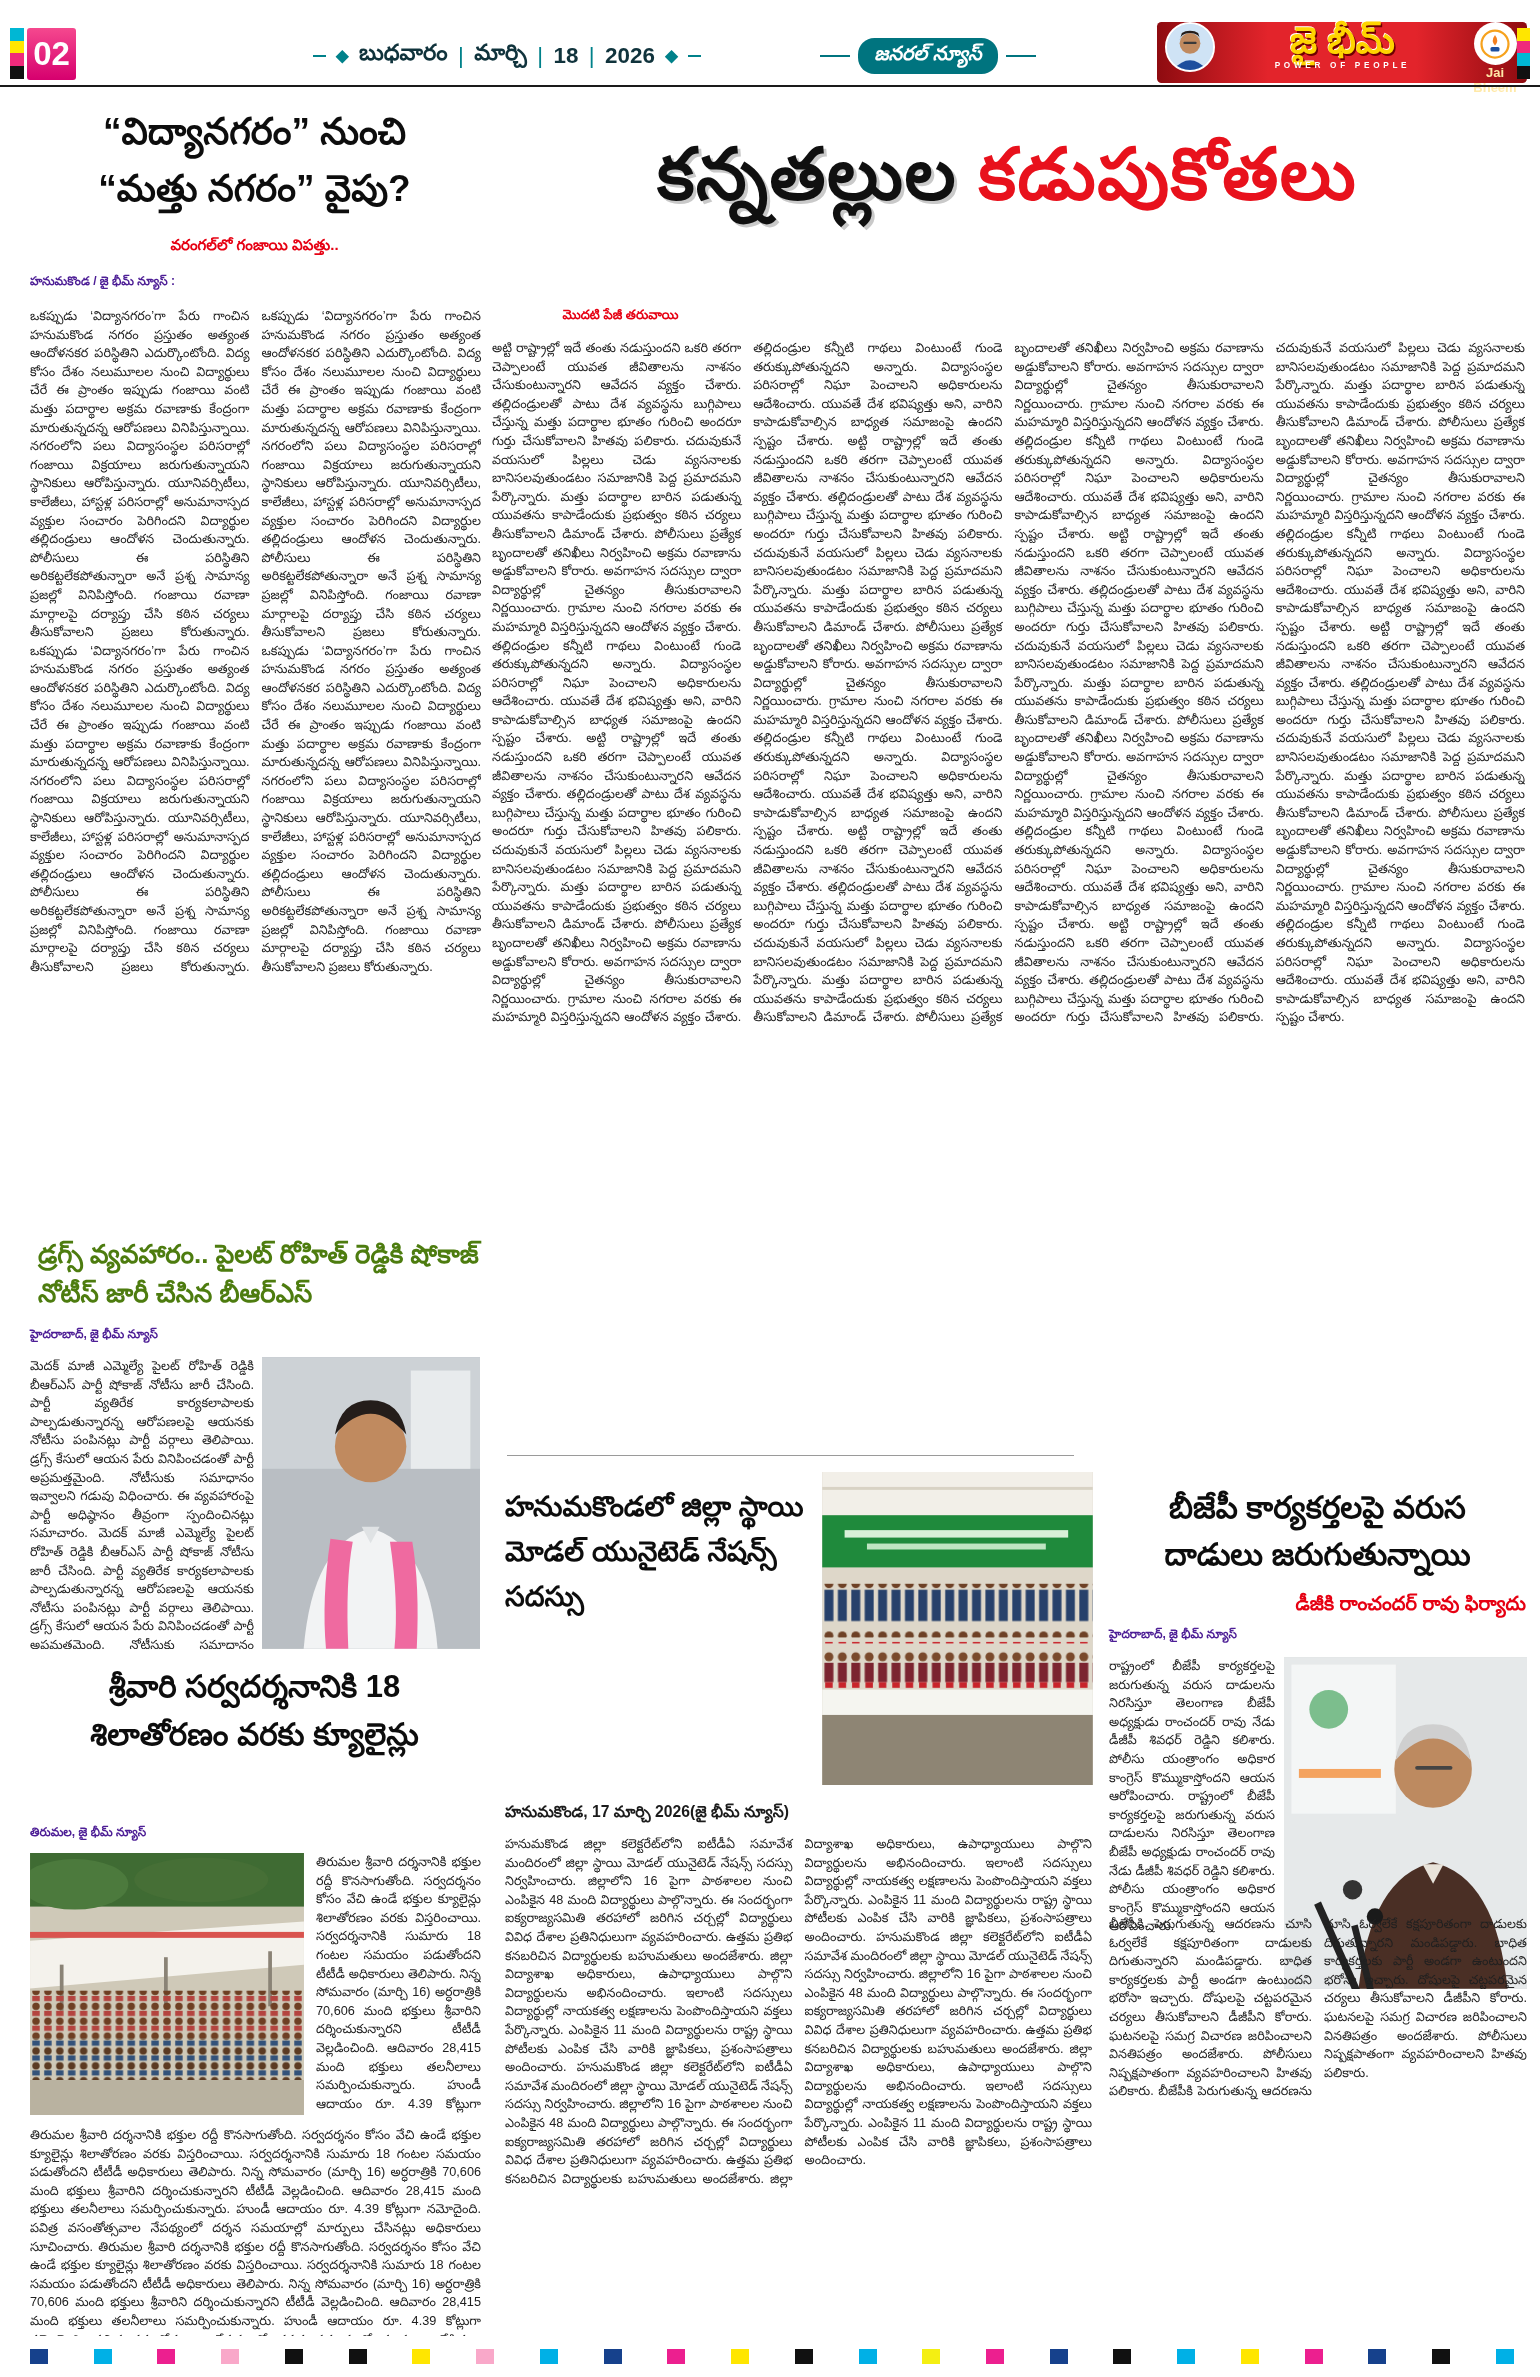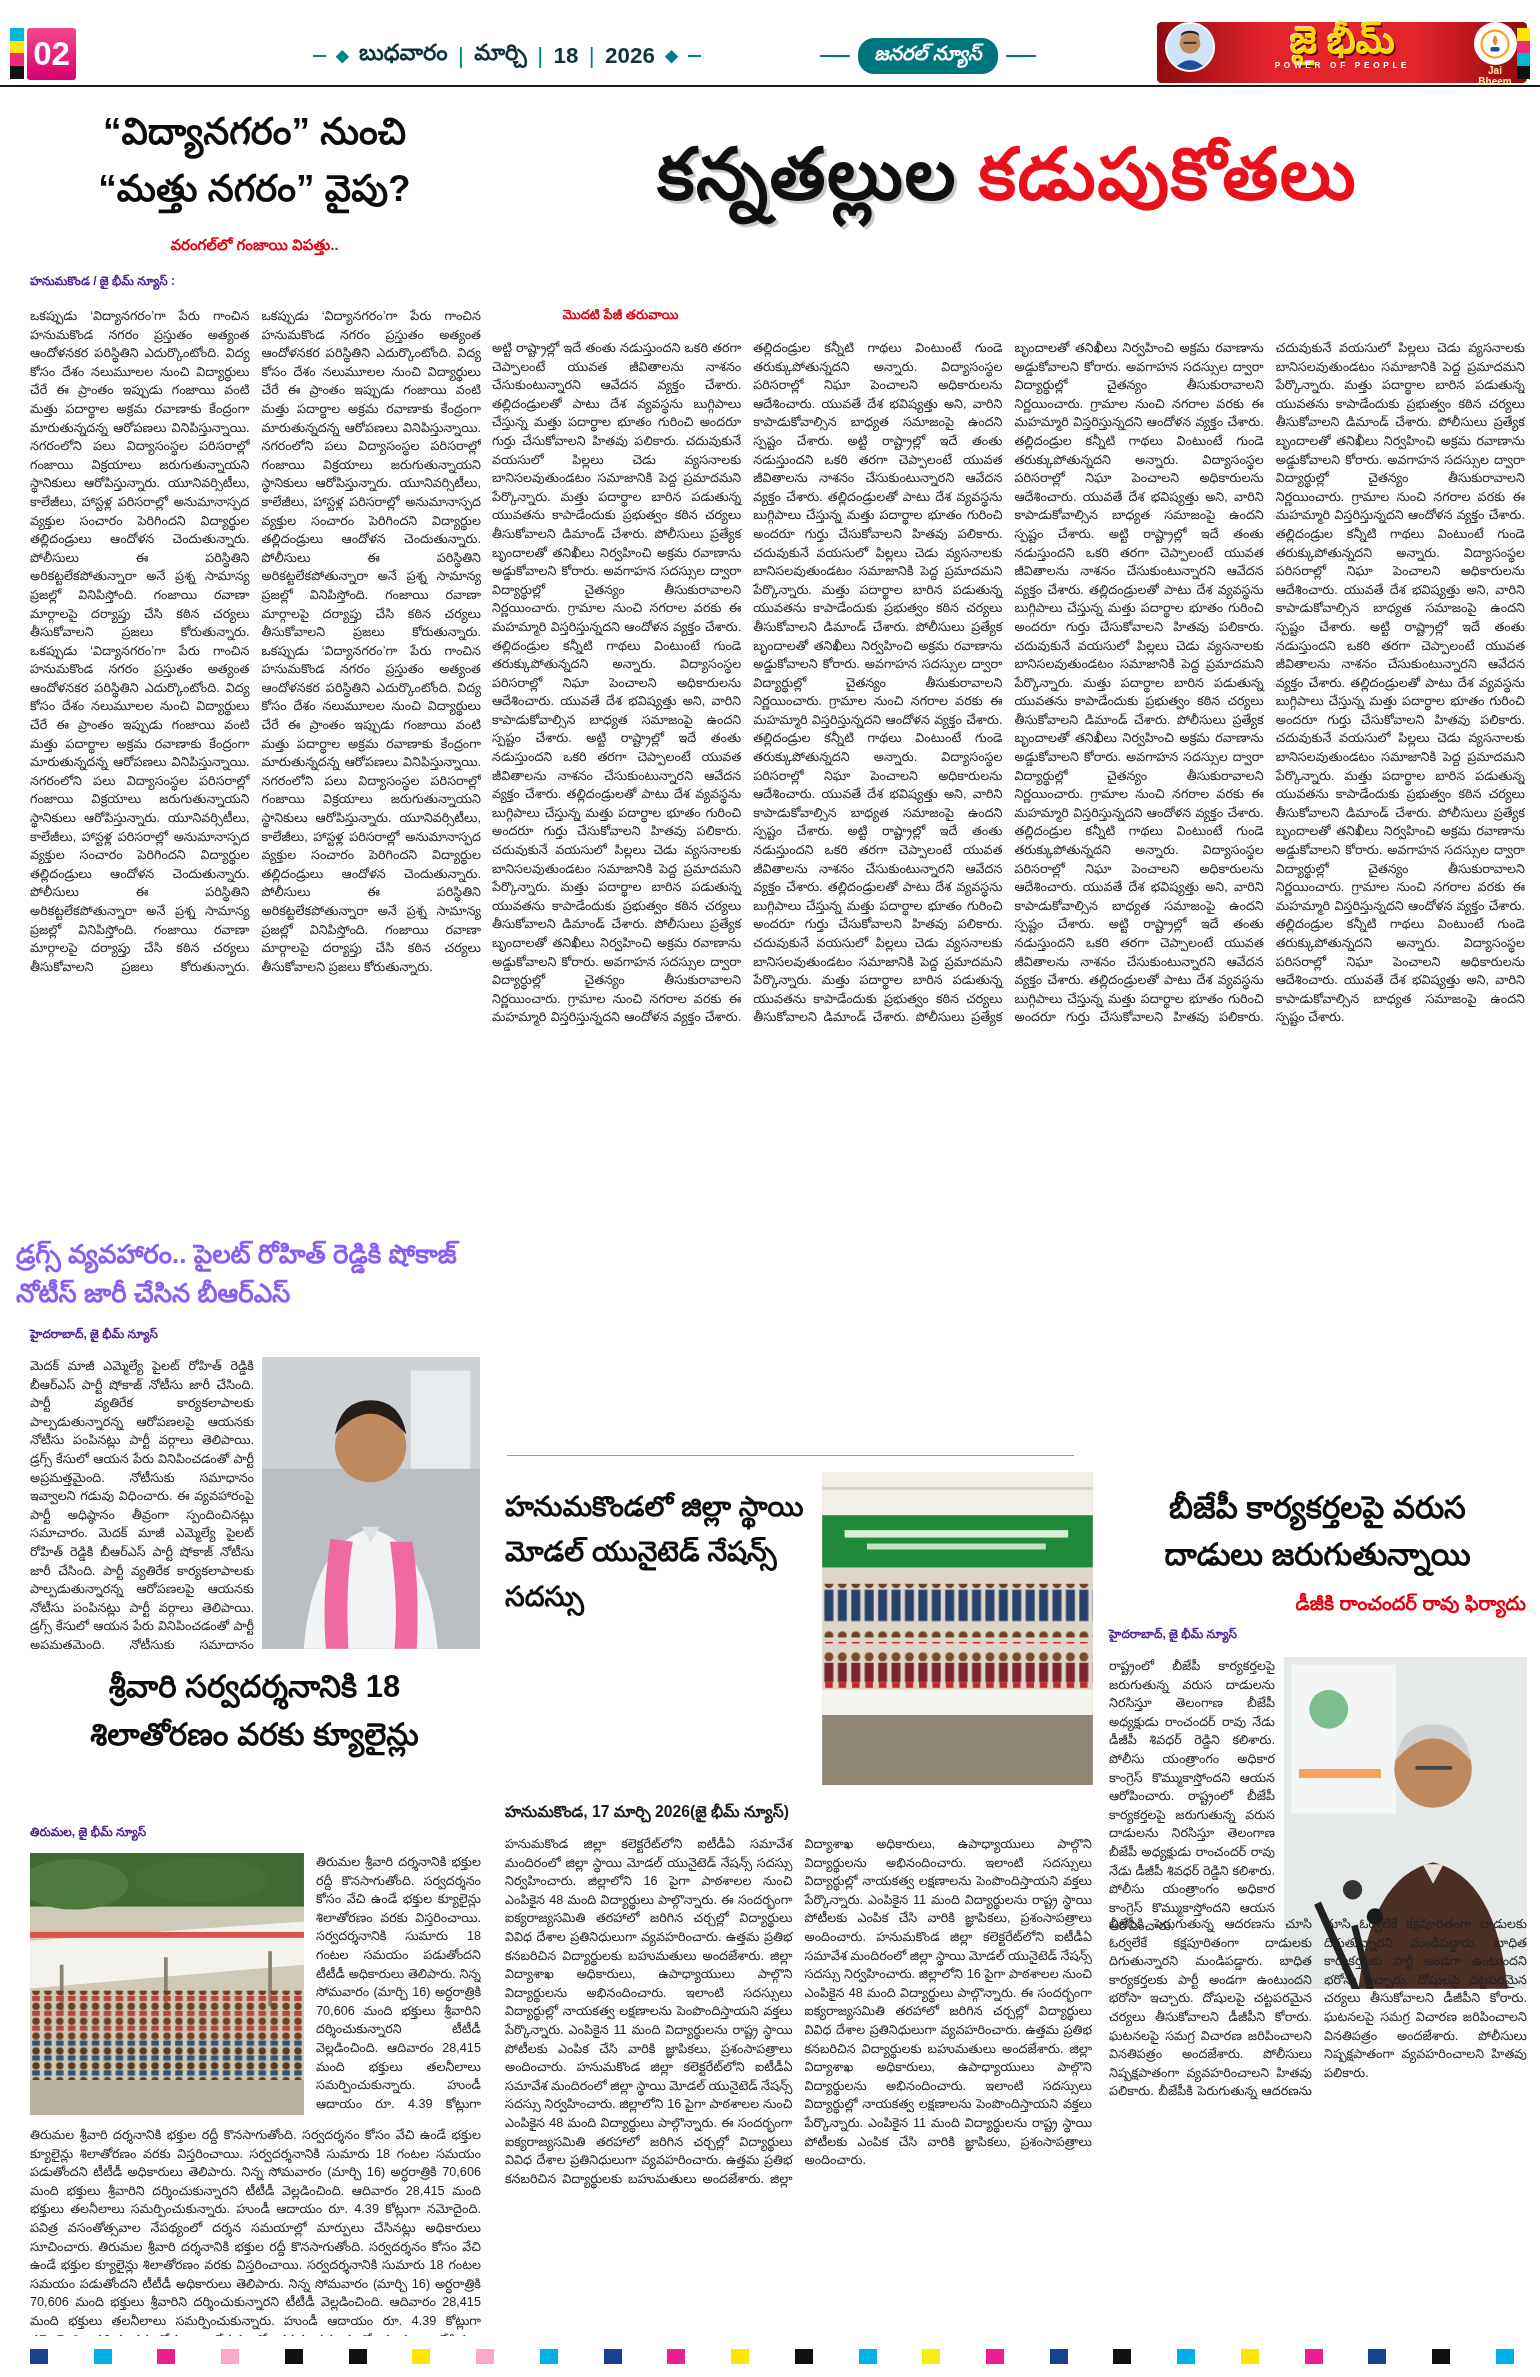--- a/index.html
+++ b/index.html
@@ -29,21 +29,21 @@
             background:linear-gradient(90deg,#8e0b10,#e3242b 30%,#e3242b 70%,#8e0b10);
             border-radius:4.5px;display:flex;align-items:flex-start;}
   #ambedkar{margin-left:7.5px;border:2.2px solid #fff;border-radius:50%;width:46px;height:46px;flex:0 0 auto;overflow:hidden;background:#cfe3f5;}
   #masthead-text{flex:1;text-align:center;}
   #masthead-title{font-size:37px;font-weight:800;color:#ffd400;line-height:1.0;
                   text-shadow:1.5px 1.5px 0 #6d0000, -0.7px -0.7px 0 #fff;}
   #masthead-sub{font-size:8.2px;letter-spacing:3.7px;color:#fff;font-weight:bold;margin-top:1.5px;}
   #emblem-wrap{margin-right:7.5px;width:49px;flex:0 0 auto;text-align:center;}
   #emblem{width:43px;height:43px;border-radius:50%;background:#fff;margin:0 auto;
           display:flex;align-items:center;justify-content:center;}
-  #emblem-text{font-size:10px;color:#ffe9a8;font-weight:bold;}
+  #emblem-text{font-size:13px;color:#ffe9a8;font-weight:bold;}
   #header-divider{position:absolute;left:0;top:85px;width:1541px;height:1.5px;background:#1a1a1a;}
 
   
   .body-text{font-size:12.7px;line-height:18.6px;text-align:justify;color:#202020;overflow:hidden;}
   .cols-2{column-count:2;column-gap:12px;}
   .cols-4{column-count:4;column-gap:12px;}
   .dateline{font-size:12px;font-weight:bold;color:#4c1d95;}
   .red{color:#e60012;}
 
   
@@ -58,22 +58,22 @@
   #lead-headline{position:absolute;left:488px;top:133px;width:1038px;text-align:center;
                  font-size:72px;font-weight:800;letter-spacing:1.5px;white-space:nowrap;}
   #lead-headline .blk{color:#101010;text-shadow:3px 3px 0 #c9c9c9;}
   #lead-headline .rd{color:#e8111c;}
   #lead-note{position:absolute;left:492px;top:307px;width:257px;text-align:center;
              font-size:13px;font-weight:bold;}
   #lead-body{position:absolute;left:492px;top:339px;width:1033px;height:1105px;}
   #lead-rule{position:absolute;left:507px;top:1455px;width:567px;height:0.7px;background:#9a9a9a;}
 
   
-  #dr-headline{position:absolute;left:16px;top:1235px;width:451px;
-               font-size:26px;font-weight:bold;color:#8b5cf6;line-height:1.5;}
+  #dr-headline{position:absolute;left:38px;top:1235px;width:451px;
+               font-size:26px;font-weight:bold;color:#4d7c0f;line-height:1.5;}
   #dr-dateline{position:absolute;left:30px;top:1327px;}
   #dr-body{position:absolute;left:30px;top:1357px;width:224px;height:292px;}
   #dr-photo{position:absolute;left:262px;top:1357px;width:218px;height:292px;}
 
   
   #ti-headline{position:absolute;left:27px;top:1663px;width:455px;text-align:center;
                font-size:31px;font-weight:bold;color:#0d0d0d;line-height:1.55;}
   #ti-dateline{position:absolute;left:30px;top:1825px;}
   #ti-photo{position:absolute;left:30px;top:1853px;width:274px;height:262px;}
   #ti-side{position:absolute;left:316px;top:1853px;width:165px;height:262px;}

